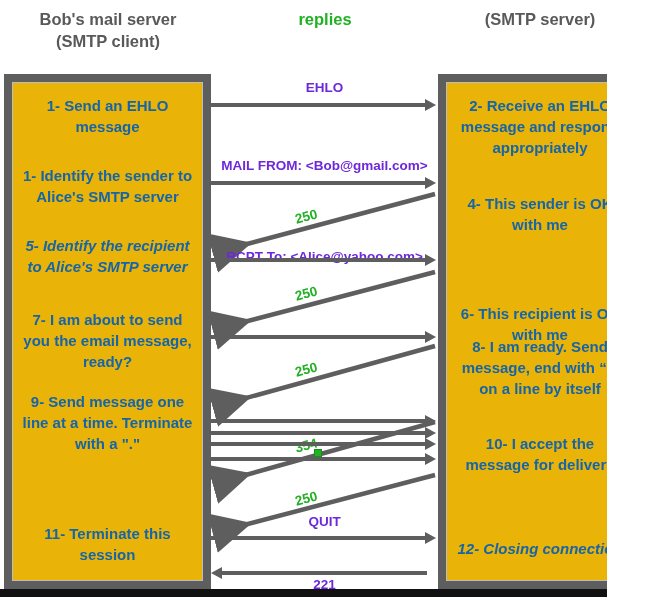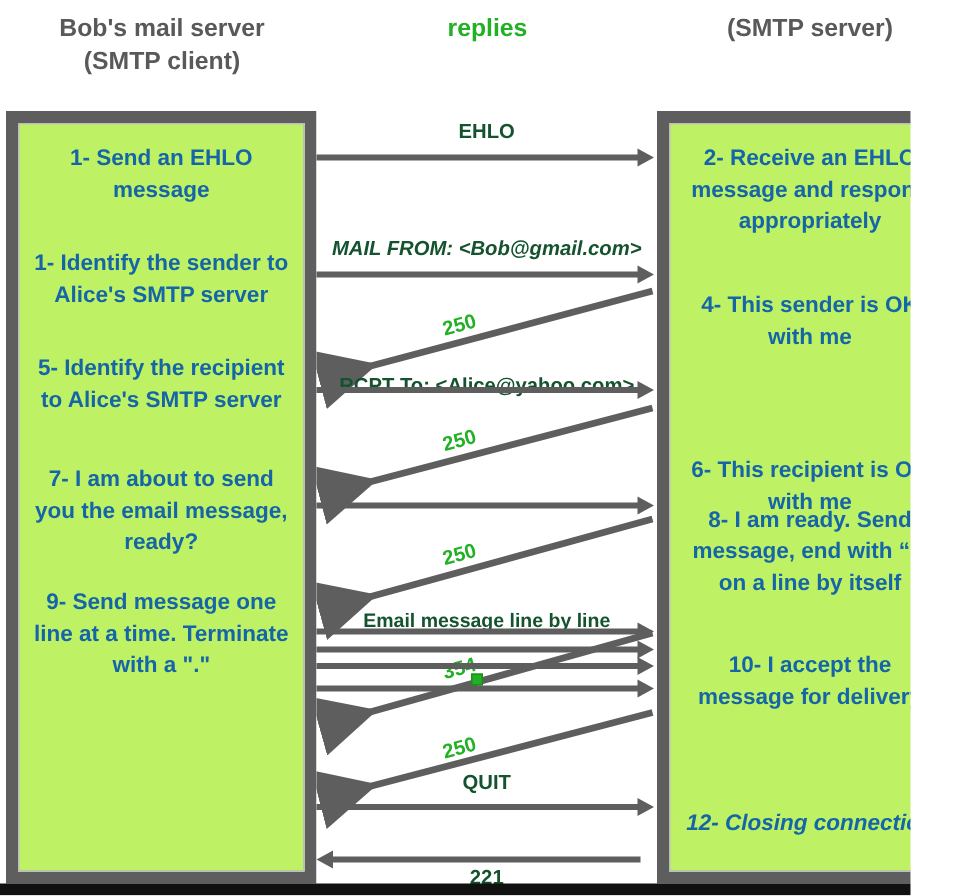--- a/index.html
+++ b/index.html
@@ -38,21 +38,21 @@
     position: absolute;
     background: #ffffff;
     border: 8px solid #5e5e5e;
     box-sizing: border-box;
   }
   .side-box-inner {
     position: absolute;
     inset: 0;
     border: 1px solid #bdbdbd;
     box-sizing: border-box;
-    background: #bef264;
+    background: #eab308;
   }
   #box-left  { left: 4px;   top: 74px; width: 207px; height: 515px; }
   #box-right { left: 438px; top: 74px; width: 204px; height: 515px; }
 
   .step {
     position: absolute;
     width: 100%;
     text-align: center;
     color: #1565a8;
     font-weight: bold;
@@ -102,21 +102,21 @@
     border-bottom: 6px solid transparent;
     border-right: 11px solid #5e5e5e;
   }
 
   
   .alabel {
     position: absolute;
     left: 0;
     width: 227px;
     text-align: center;
-    color: #14532d;
+    color: #6d28d9;
     font-weight: bold;
     font-size: 13.5px;
     white-space: nowrap;
   }
   .alabel.small { font-size: 13px; }
 
   
   #diagonals {
     position: absolute;
     left: 0; top: 0;
@@ -167,23 +167,24 @@
   </div>
 
   <div class="heading gray" id="heading-right">
     <div>(SMTP server)</div>
   </div>
 
   <div class="side-box" id="box-left">
     <div class="side-box-inner">
       <div class="step" style="top:12px;">1- Send an EHLO message</div>
       <div class="step" style="top:82px;">1- Identify the sender to Alice's SMTP server</div>
-      <div class="step" style="top:152px;">5- Identify the recipient to Alice's SMTP server</div>
+      <div class="step" style="top:152px;font-style:italic;">5- Identify the recipient to Alice's SMTP server</div>
       <div class="step" style="top:226px;">7- I am about to send you the email message, ready?</div>
       <div class="step" style="top:308px;">9- Send message one line at a time. Terminate with a "."</div>
+      <div class="step" style="top:440px;">11- Terminate this session</div>
     </div>
   </div>
 
   <div class="side-box" id="box-right">
     <div class="side-box-inner">
       <div class="step" style="top:12px;">2- Receive an EHLO message and respond appropriately</div>
       <div class="step" style="top:110px;">4- This sender is OK with me</div>
       <div class="step" style="top:183px;margin-top:37px;">6- This recipient is OK with me</div>
       <div class="step" style="top:253px;">8-  I am ready. Send message, end with “.” on a line by itself</div>
       <div class="step" style="top:350px;">10-  I accept the message for delivery</div>
@@ -234,38 +235,37 @@
     <div class="dlabel" style="left:84px; top:288px; transform:rotate(-15deg);">250</div>
     <div class="dlabel" style="left:84px; top:364px; transform:rotate(-15deg);">354</div>
     <div class="dlabel" style="left:84px; top:417px; transform:rotate(-15deg);">250</div>
 
     <div class="alabel" style="top:6px;">EHLO</div>
     <div class="harrow" style="top:31px; width:227px;">
       <div class="shaft" style="width:216px;"></div>
       <div class="head-r" style="left:214px;"></div>
     </div>
 
-    <div class="alabel" style="top:84px;font-style:italic;">MAIL FROM: &lt;Bob@gmail.com&gt;</div>
+    <div class="alabel" style="top:84px;">MAIL FROM: &lt;Bob@gmail.com&gt;</div>
     <div class="harrow" style="top:109px; width:227px;">
       <div class="shaft" style="width:216px;"></div>
       <div class="head-r" style="left:214px;"></div>
     </div>
 
     <div class="alabel" style="top:175px;">RCPT To: &lt;Alice@yahoo.com&gt;</div>
     <div class="harrow" style="top:186px; width:227px;">
       <div class="shaft" style="width:216px;"></div>
       <div class="head-r" style="left:214px;"></div>
     </div>
 
     <div class="harrow" style="top:263px; width:227px;">
       <div class="shaft" style="width:216px;"></div>
       <div class="head-r" style="left:214px;"></div>
     </div>
 
-    <div class="alabel small" style="top:332px;">Email message line by line</div>
     <div class="harrow" style="top:347px; width:227px;">
       <div class="shaft" style="width:216px;"></div>
       <div class="head-r" style="left:214px;"></div>
     </div>
     <div class="harrow" style="top:359px; width:227px;">
       <div class="shaft" style="width:216px;"></div>
       <div class="head-r" style="left:214px;"></div>
     </div>
     <div class="harrow" style="top:370px; width:227px;">
       <div class="shaft" style="width:216px;"></div>

